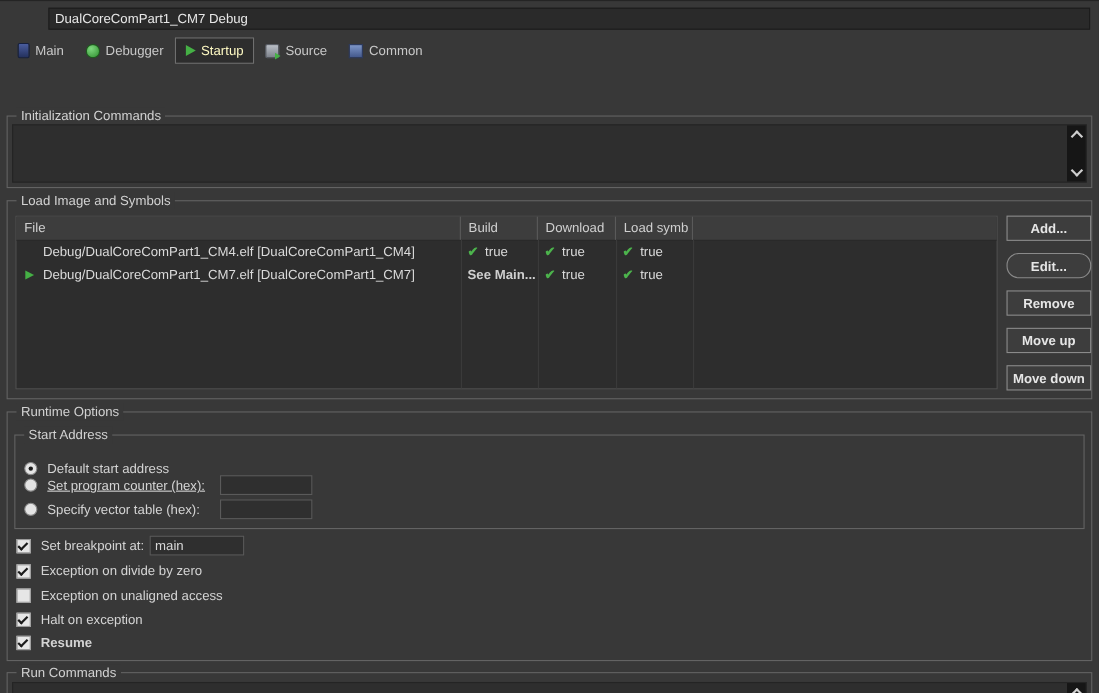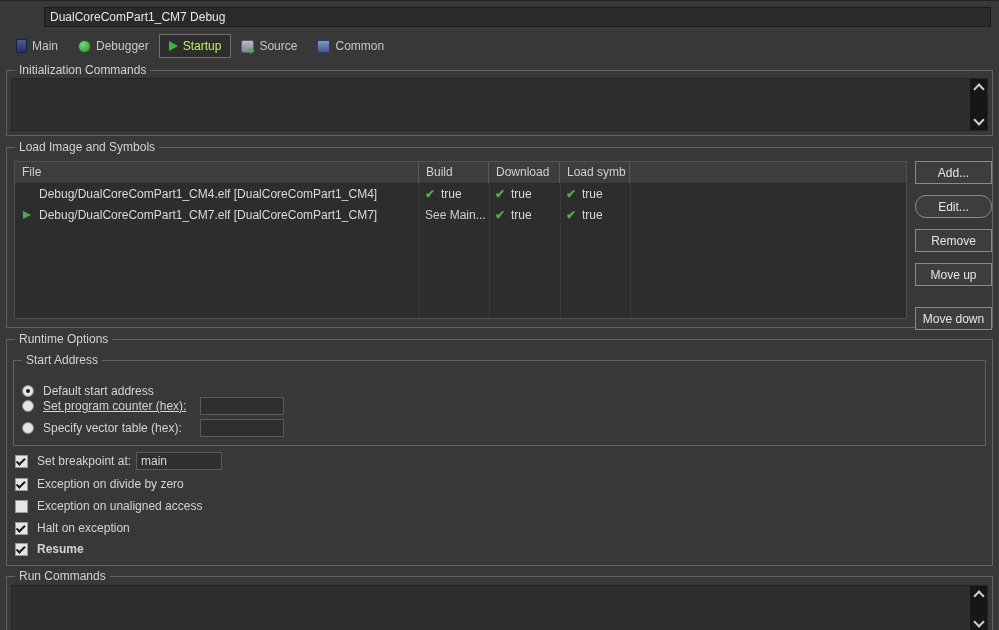--- a/index.html
+++ b/index.html
@@ -14,31 +14,31 @@
   .name-label { position:absolute; left:8px; top:10px; color:#22c55e;margin-left:44px; }
   .name-input {
     position:absolute; left:44px; top:6px; width:947px; height:20px;
     box-sizing:border-box; background:#2a2a2a; border:1px solid #1c1c1c;
     color:#e8e8e8; padding:0 5px; font:12px "Liberation Sans", sans-serif;
   }
 
   
   .tabbar { position:absolute; left:6px; top:32px; height:26px; display:flex; align-items:center; }
   .tab { display:flex; align-items:center; gap:5px; padding:4px 9px; color:#c8c8c8; border:1px solid transparent; cursor:default; }
-  .tab.selected { background:#2d2d2d; border-color:#6f6f6f; color:#bef264; }
+  .tab.selected { background:#2d2d2d; border-color:#6f6f6f; color:#fef9c3; }
   .ic { display:inline-block; flex:none; }
   .ic-main { width:9px; height:12px; background:linear-gradient(180deg,#4a5d9e,#24315e); border:1px solid #16203f; border-radius:2px; }
   .ic-debugger { width:11px; height:11px; background:radial-gradient(circle at 35% 30%, #7ed87e, #2f8f2f); border:1px solid #1d5c1d; border-radius:50%; }
   .ic-startup { width:0; height:0; border-top:5px solid transparent; border-bottom:5px solid transparent; border-left:9px solid #45b045; }
   .ic-source { width:11px; height:11px; background:linear-gradient(180deg,#b9bec6,#7e838c); border:1px solid #5a5e66; border-radius:2px; position:relative; }
   .ic-source::after { content:""; position:absolute; right:-2px; bottom:-2px; width:0; height:0; border-top:3px solid transparent; border-bottom:3px solid transparent; border-left:5px solid #45b045; }
   .ic-common { width:11px; height:11px; background:linear-gradient(180deg,#7d96c8,#44598c); border:1px solid #2c3a5e; }
 
   
-  .group { position:absolute; border:1px solid #636363; }
+  .group { position:absolute; border:1px solid #636363;margin-top:35px; }
   .group-label { position:absolute; top:-8px; left:8px; background:#383838; padding:0 4px; color:#d2d2d2; line-height:15px; white-space:nowrap; }
   .g-init { left:6px; top:69px; width:985px; height:64px; }
   .g-load { left:6px; top:146px; width:985px; height:179px; }
   .g-runtime { left:6px; top:338px; width:985px; height:225px; }
   .g-run { left:6px; top:575px; width:985px; height:62px; }
 
   
   .textarea { position:absolute; background:#2e2e2e; border:1px solid #242424; }
   .g-init .textarea { left:4px; top:7px; right:4px; bottom:4px; }
   .g-run .textarea { left:4px; top:8px; right:4px; height:46px; }
@@ -57,29 +57,29 @@
   .c-down { left:474px; width:71px; } .c-symb { left:545px; width:70px; }
   .c-fill { left:615px; right:0; border-right:none; }
   .vsep { position:absolute; top:21px; bottom:0; width:1px; background:#3a3a3a; }
   .vs1 { left:404px; } .vs2 { left:474px; } .vs3 { left:545px; } .vs4 { left:615px; }
   .trow { position:absolute; left:0; right:0; height:21px; }
   .r0 { top:22px; } .r1 { top:43px; }
   .cell { position:absolute; top:0; line-height:21px; white-space:nowrap; color:#dadada; }
   .file-cell { left:24px; }
   .cur-arrow { position:absolute; left:8px; top:6px; width:0; height:0; border-top:4px solid transparent; border-bottom:4px solid transparent; border-left:8px solid #45b045; }
   .chk { position:absolute; top:0; line-height:21px; color:#4cb34c; font-weight:bold; }
-  .p-bchk { left:410px; } .p-btxt { left:426px; } .p-bsee { left:410px; color:#cfcfcf; }
+  .p-bchk { left:410px; } .p-btxt { left:426px; } .p-bsee { left:410px; color:#cfcfcf;font-weight:bold; }
   .p-dchk { left:480px; } .p-dtxt { left:496px; }
   .p-schk { left:551px; } .p-stxt { left:567px; }
 
   
   .btn { position:absolute; left:908px; width:77px; height:23px; box-sizing:border-box;
     background:#3d3d3d; border:1px solid #8a8a8a; color:#e6e6e6;
-    display:flex; align-items:center; justify-content:center; cursor:default; }
-  .b0 { top:13px; } .b1 { top:47px;border-radius:11px; } .b2 { top:81px; } .b3 { top:115px; } .b4 { top:159px;text-align:center; }
+    display:flex; align-items:center; justify-content:center; cursor:default;font-weight:bold; }
+  .b0 { top:13px; } .b1 { top:47px;border-radius:11px; } .b2 { top:81px; } .b3 { top:115px; } .b4 { top:149px;text-align:center; }
 
   
   .subgroup { position:absolute; left:6px; top:20px; width:971px; height:84px; border:1px solid #636363; }
   .radio-row { position:absolute; left:8px; display:flex; align-items:center; gap:9px; height:16px; white-space:nowrap; }
   .rr0 { top:22px; } .rr1 { top:37px;text-decoration:underline; } .rr2 { top:59px; }
   .radio { width:12px; height:12px; border-radius:50%; background:#e4e4e4; border:1px solid #8a8a8a; box-sizing:border-box; position:relative; flex:none; }
   .radio.sel::after { content:""; position:absolute; left:3px; top:3px; width:4px; height:4px; border-radius:50%; background:#1b1b1b; }
   .hexfield { position:absolute; left:186px; width:84px; height:18px; box-sizing:border-box;
     background:#2f2f2f; border:1px solid #5a5a5a; color:#d8d8d8; padding:0 4px; font:12px "Liberation Sans", sans-serif; }
   .hf1 { top:36px; } .hf2 { top:58px; }

